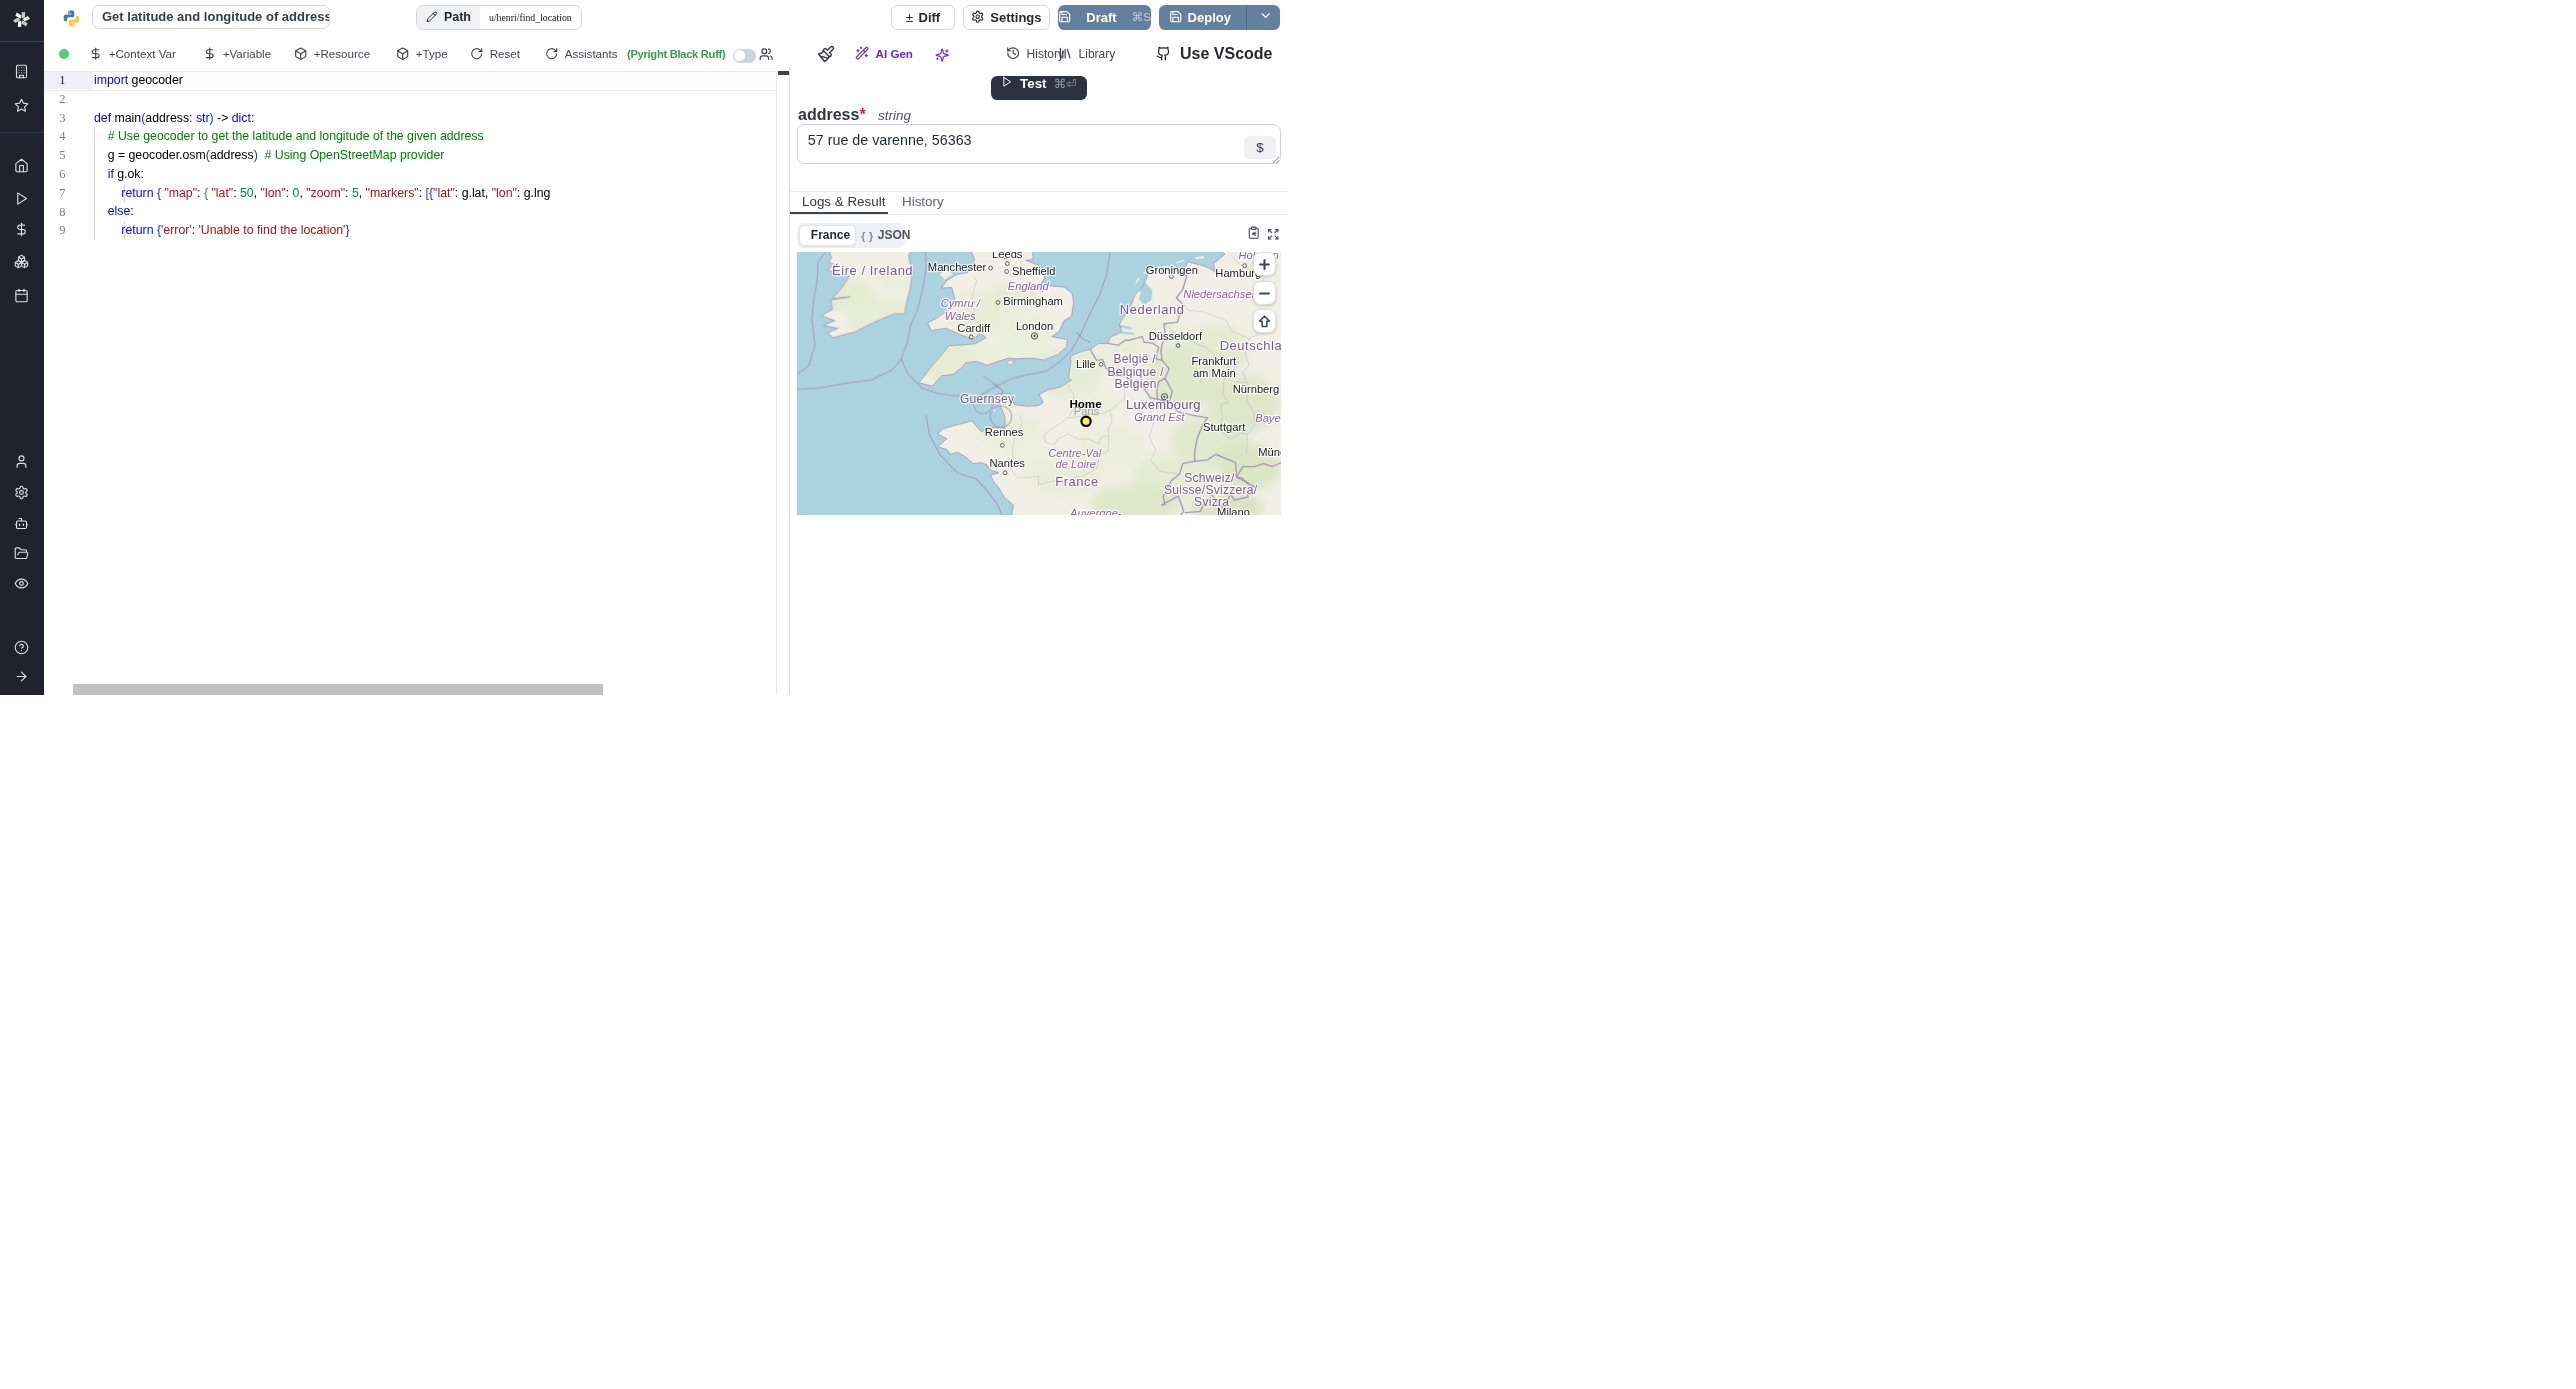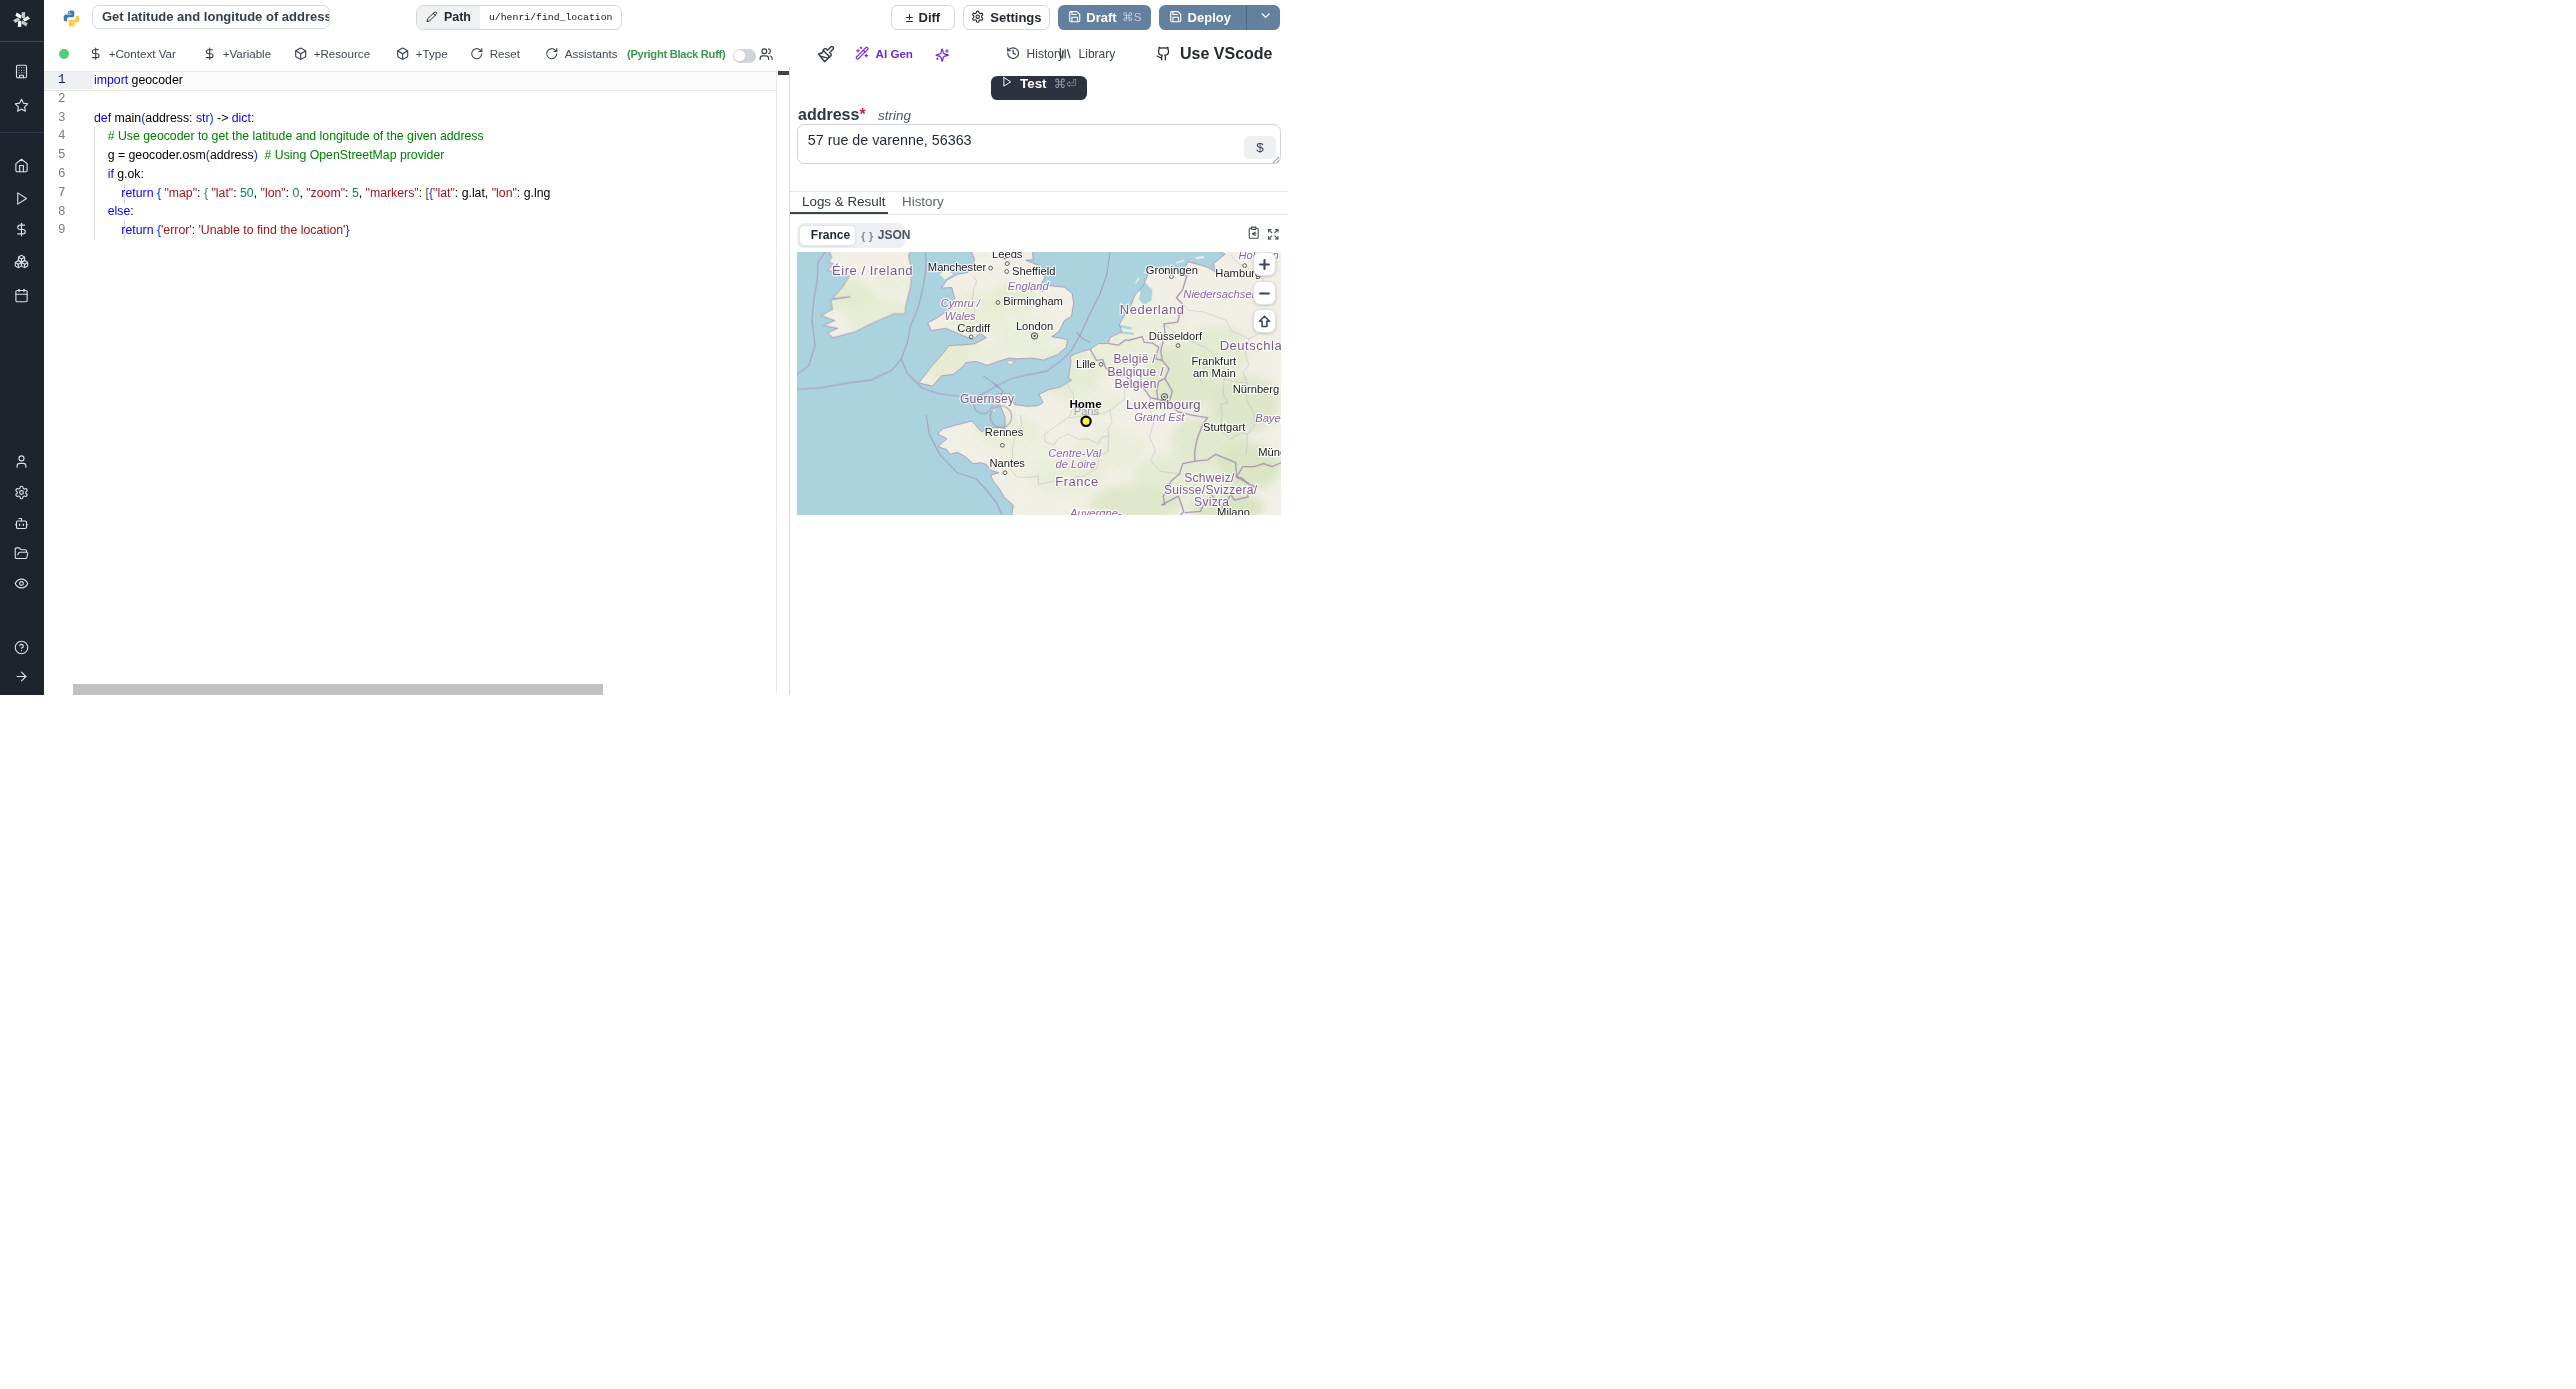--- a/index.html
+++ b/index.html
@@ -1,17 +1,17 @@
 <!DOCTYPE html>
 <html style="font-size:14.3px"><head><meta charset="utf-8"><style>
 *{margin:0;padding:0;box-sizing:border-box}
 body{width:1288px;height:695px;overflow:hidden;position:relative;background:#fff;
  font-family:"Liberation Sans",sans-serif;-webkit-font-smoothing:antialiased}
 .abs{position:absolute}
-.mono{font-family:Liberation Mono, monospace}
+.mono{font-family:Liberation Serif, serif}
 .row{display:flex;align-items:center}
 .tbtn{display:flex;align-items:center;gap:6.3px;height:25px;border-radius:6.3px;
  font-size:13px;font-weight:600;color:#24292f;padding:0 10.7px}
 .wbtn{background:#fff;border:0.9px solid #d3d7dc}
 .bbtn{background:#64809f;color:#fff;border:none}
 .titem{display:flex;align-items:center;gap:6.3px;font-size:11.6px;font-weight:500;color:#3d4754}
 pre{font-family:Liberation Sans, sans-serif;font-size:12.3px;line-height:19px;color:#000}
 .k{color:#0000ff}.s{color:#a31515}.c{color:#008000}.n{color:#098658}
 .b1{color:#0431fa}.b2{color:#319331}.b3{color:#7b3814}
 </style></head><body>
@@ -118,21 +118,21 @@
         <path d="M17 3a2.85 2.83 0 1 1 4 4L7.5 20.5 2 22l1.5-5.5Z"></path>
         <path d="m15 5 4 4"></path>
       </svg>Path</div>
     <div class="mono" style="padding:0 9px;font-size:9.8px;color:#111">u/henri/find_location</div>
   </div>
 <div class="abs tbtn wbtn" style="left:891px;top:4.5px;width:64px;justify-content:center;padding:0;gap:5.4px"><span style="font-size:13.4px;font-weight:500">±</span>Diff</div>
 <div class="abs tbtn wbtn" style="left:963px;top:4.5px;width:87px;justify-content:center;padding:0;gap:5.4px"><svg width="13.4" height="13.4" viewBox="0 0 24 24" fill="none" stroke="#24292f" stroke-width="2" stroke-linecap="round" stroke-linejoin="round" style="">
       <circle cx="12" cy="12" r="3"></circle>
       <path d="M12.22 2h-.44a2 2 0 0 0-2 2v.18a2 2 0 0 1-1 1.73l-.43.25a2 2 0 0 1-2 0l-.15-.08a2 2 0 0 0-2.73.73l-.22.38a2 2 0 0 0 .73 2.73l.15.1a2 2 0 0 1 1 1.72v.51a2 2 0 0 1-1 1.74l-.15.09a2 2 0 0 0-.73 2.73l.22.38a2 2 0 0 0 2.73.73l.15-.08a2 2 0 0 1 2 0l.43.25a2 2 0 0 1 1 1.73V20a2 2 0 0 0 2 2h.44a2 2 0 0 0 2-2v-.18a2 2 0 0 1 1-1.73l.43-.25a2 2 0 0 1 2 0l.15.08a2 2 0 0 0 2.73-.73l.22-.39a2 2 0 0 0-.73-2.73l-.15-.08a2 2 0 0 1-1-1.74v-.5a2 2 0 0 1 1-1.74l.15-.09a2 2 0 0 0 .73-2.73l-.22-.38a2 2 0 0 0-2.73-.73l-.15.08a2 2 0 0 1-2 0l-.43-.25a2 2 0 0 1-1-1.73V4a2 2 0 0 0-2-2z"></path>
     </svg>Settings</div>
-<div class="abs tbtn bbtn" style="left:1058px;top:4.5px;width:93px;justify-content:center;padding:0;gap:5.4px"><svg width="13.4" height="13.4" viewBox="0 0 24 24" fill="none" stroke="#fff" stroke-width="2" stroke-linecap="round" stroke-linejoin="round" style="">
+<div class="abs tbtn bbtn" style="left:1058px;top:4.5px;width:93px;justify-content:space-between;padding:0;gap:5.4px"><svg width="13.4" height="13.4" viewBox="0 0 24 24" fill="none" stroke="#fff" stroke-width="2" stroke-linecap="round" stroke-linejoin="round" style="">
       <path d="M19 21H5a2 2 0 0 1-2-2V5a2 2 0 0 1 2-2h11l5 5v11a2 2 0 0 1-2 2z"></path>
       <polyline points="17 21 17 13 7 13 7 21"></polyline>
       <polyline points="7 3 7 8 15 8"></polyline>
     </svg>Draft<span style="color:#c3cedd;font-weight:500;font-size:11.6px">⌘S</span></div>
 <div class="abs tbtn bbtn" style="left:1159px;top:4.5px;width:121px;padding:0 0 0 9.8px;gap:5.4px"><svg width="13.4" height="13.4" viewBox="0 0 24 24" fill="none" stroke="#fff" stroke-width="2" stroke-linecap="round" stroke-linejoin="round" style="">
       <path d="M19 21H5a2 2 0 0 1-2-2V5a2 2 0 0 1 2-2h11l5 5v11a2 2 0 0 1-2 2z"></path>
       <polyline points="17 21 17 13 7 13 7 21"></polyline>
       <polyline points="7 3 7 8 15 8"></polyline>
     </svg>Deploy<div style="width:0.9px;height:25px;background:#4d6885;margin-left:auto"></div><div style="padding:0 7.2px"><svg width="13.4" height="13.4" viewBox="0 0 24 24" fill="none" stroke="#fff" stroke-width="2.4" stroke-linecap="round" stroke-linejoin="round" style="">
         <path d="m6 9 6 6 6-6"></path>

